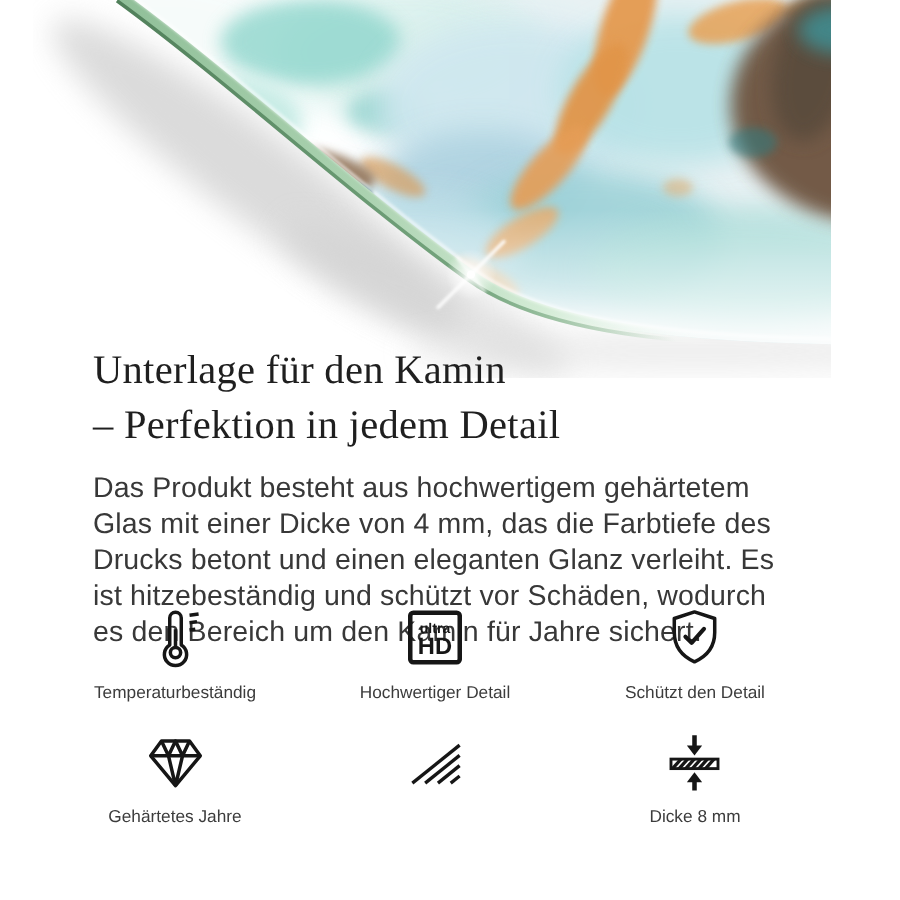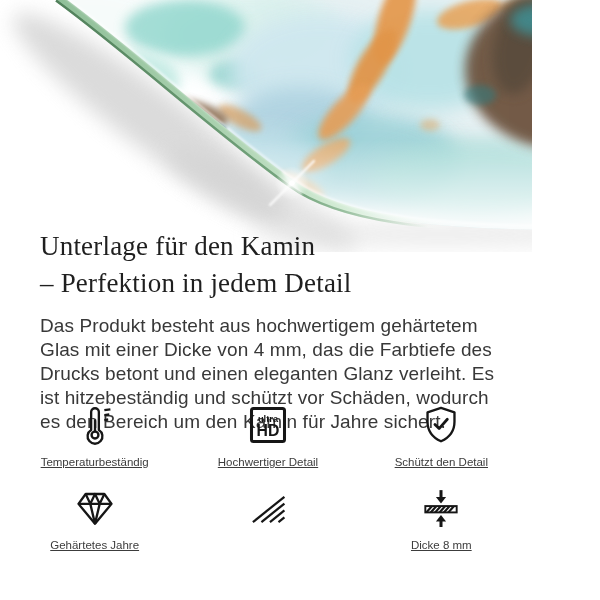--- a/index.html
+++ b/index.html
@@ -1,29 +1,29 @@
 <!DOCTYPE html>
 <html><head>
 <meta charset="utf-8">
 <style>
   html,body{margin:0;padding:0;background:#ffffff;}
   .page{position:relative;width:532px;height:600px;background:#ffffff;overflow:hidden;
-        font-family:"Liberation Sans","DejaVu Sans",sans-serif;}
+        font-family:"Liberation Sans","DejaVu Sans",sans-serif;margin-left:22px;}
   .hero{position:absolute;top:0;left:0;width:600px;height:252px;}
   .content{position:absolute;left:40px;right:36px;top:228px;}
   h1.title{margin:0;font-family:"Liberation Serif","DejaVu Serif",serif;
         font-weight:400;font-size:27px;line-height:37px;color:#1f1f1f;letter-spacing:.2px;}
   h1.title span{display:block;}
   p.desc{margin:12px 0 0 0;font-size:19px;line-height:24px;color:#383838;max-width:524px;letter-spacing:.1px;}
   .features{position:absolute;top:403px;left:8px;right:4px;
         display:grid;grid-template-columns:repeat(3,1fr);row-gap:17px;}
   .feature{display:flex;flex-direction:column;align-items:center;}
   .icon-box{height:44px;display:flex;justify-content:center;}
   .icon-box svg{display:block;}
-  .feature .label{margin-top:8px;font-size:11.5px;line-height:14px;color:#3c3c3c;text-align:right;text-decoration:underline;}
+  .feature .label{margin-top:8px;font-size:11.5px;line-height:14px;color:#3c3c3c;text-align:right;}
   .ic{stroke:#161616;fill:none;stroke-width:1.7;}
 </style>
 </head>
 <body>
 
 <div class="page">
 
   <div class="hero">
     <svg width="600" height="252" viewBox="0 0 600 252">
       <defs>

